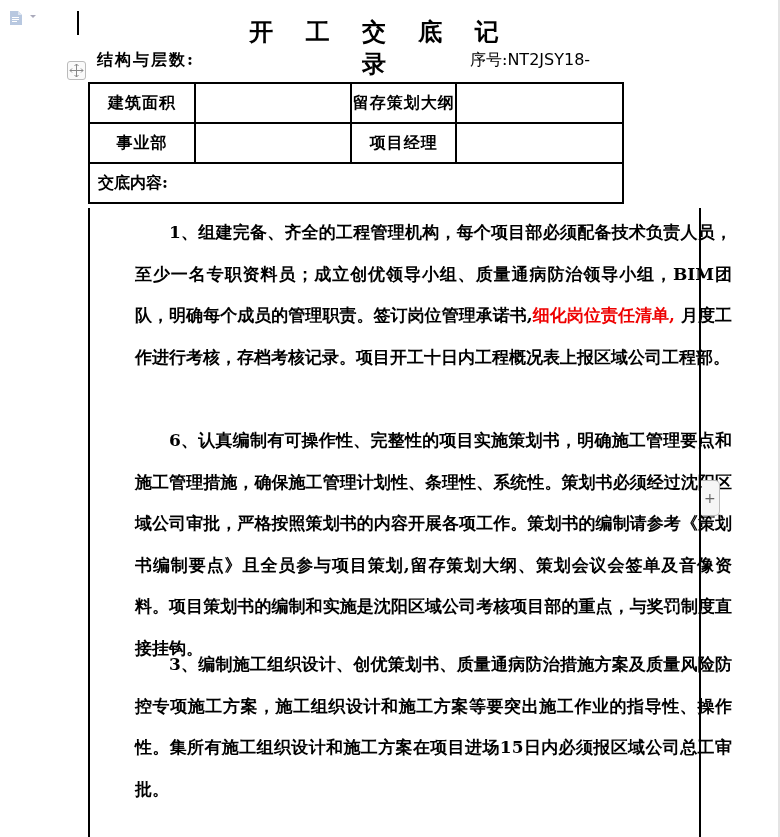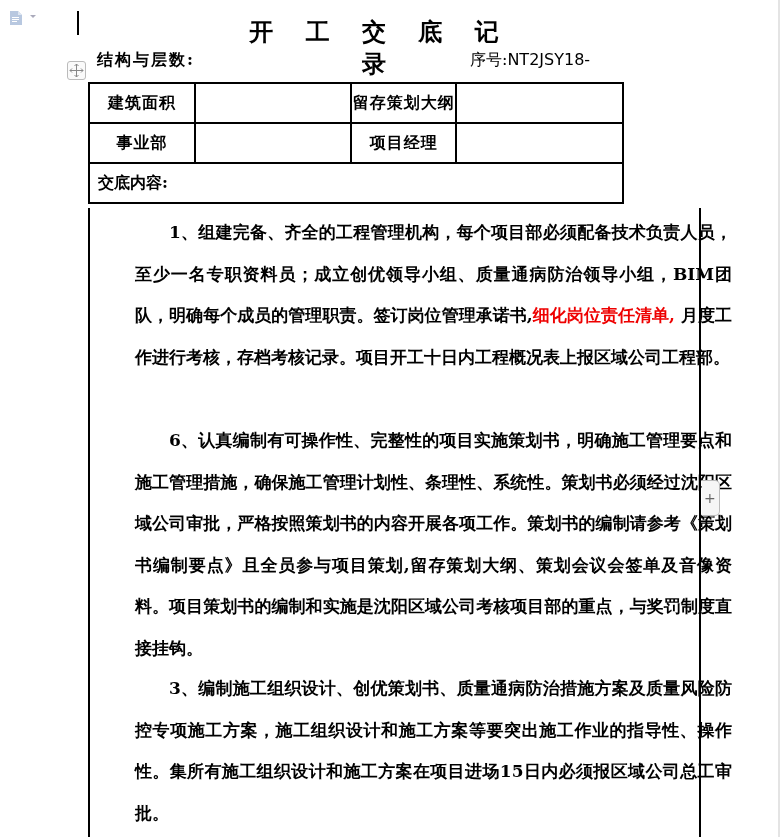--- a/index.html
+++ b/index.html
@@ -83,19 +83,19 @@
   </tr>
   <tr>
     <td class="span" colspan="4">交底内容:</td>
   </tr>
 </tbody>
   </table>
 
 <div class="content">
   <div class="para" style="top:4px;"><span>1、组建完备、齐全的工程管理机构，每个项目部必须配备技术负责人员，至少一名专职资料员；成立创优领导小组、质量通病防治领导小组，BIM团队，明确每个成员的管理职责。签订岗位管理承诺书,</span><span class="red">细化岗位责任清单,</span><span> 月度工作进行考核，存档考核记录。项目开工十日内工程概况表上报区域公司工程部。</span></div>
   <div class="para" style="top:212px;">6、认真编制有可操作性、完整性的项目实施策划书，明确施工管理要点和施工管理措施，确保施工管理计划性、条理性、系统性。策划书必须经过沈阳区域公司审批，严格按照策划书的内容开展各项工作。策划书的编制请参考《策划书编制要点》且全员参与项目策划,留存策划大纲、策划会议会签单及音像资料。项目策划书的编制和实施是沈阳区域公司考核项目部的重点，与奖罚制度直接挂钩。</div>
-  <div class="para" style="top:460px;">3、编制施工组织设计、创优策划书、质量通病防治措施方案及质量风险防控专项施工方案，施工组织设计和施工方案等要突出施工作业的指导性、操作性。集所有施工组织设计和施工方案在项目进场15日内必须报区域公司总工审批。</div>
+  <div class="para" style="top:436px;">3、编制施工组织设计、创优策划书、质量通病防治措施方案及质量风险防控专项施工方案，施工组织设计和施工方案等要突出施工作业的指导性、操作性。集所有施工组织设计和施工方案在项目进场15日内必须报区域公司总工审批。</div>
 </div>
 
 <div class="add-row">
     <span>+</span>
   </div>
 <div class="scroll-edge"></div>
 
 </body></html>

